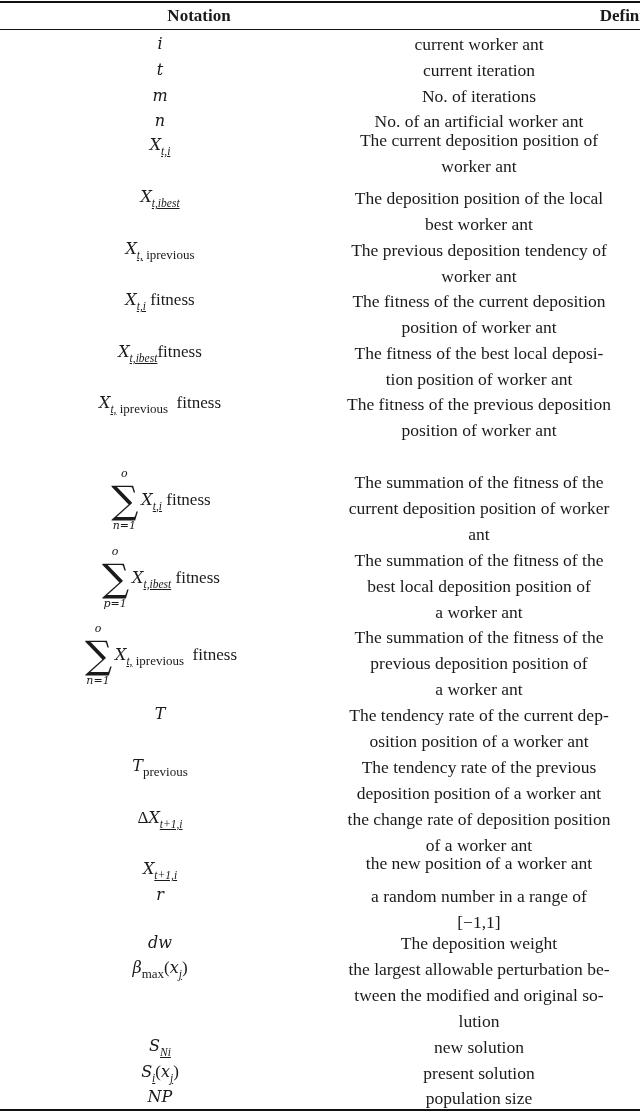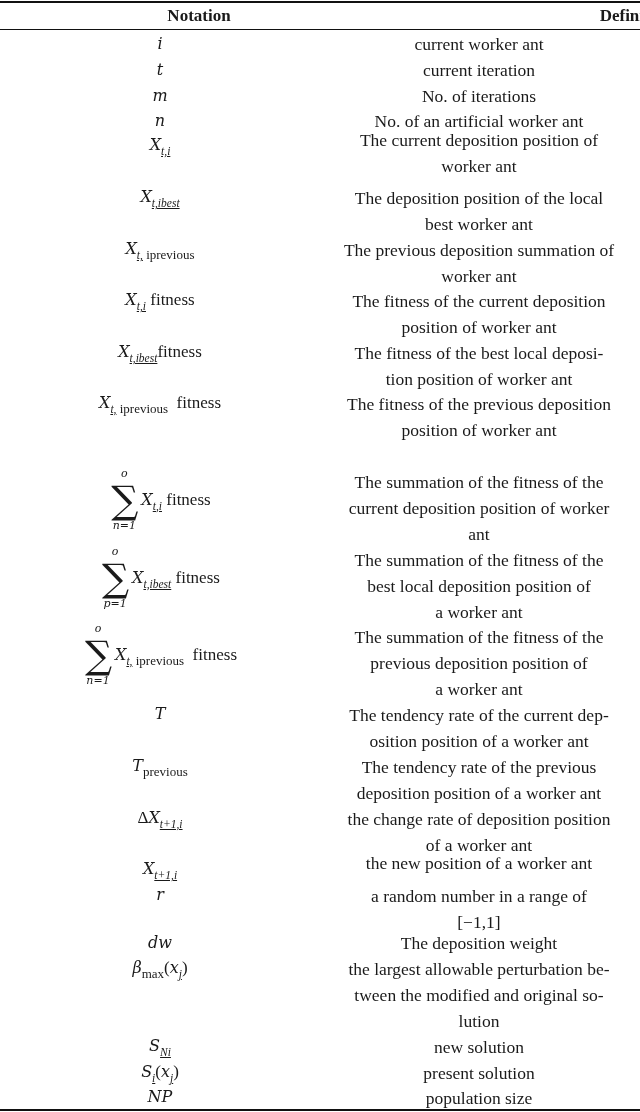--- a/index.html
+++ b/index.html
@@ -60,21 +60,21 @@
   </div>
 
   <div class="cell-n" style="top:187px"><span class="m">X</span><span class="sub">t,ibest</span></div>
   <div class="cell-d" style="top:185px">
     <div>The deposition position of the local</div>
     <div>best worker ant</div>
   </div>
 
   <div class="cell-n" style="top:239px"><span class="m">X</span><span class="sub">t,</span><span class="subr"> iprevious</span></div>
   <div class="cell-d" style="top:237px">
-    <div>The previous deposition summation of</div>
+    <div>The previous deposition tendency of</div>
     <div>worker ant</div>
   </div>
 
   <div class="cell-n" style="top:290px"><span class="m">X</span><span class="sub">t,i</span>&nbsp;<span class="txt">fitness</span></div>
   <div class="cell-d" style="top:288px">
     <div>The fitness of the current deposition</div>
     <div>position of worker ant</div>
   </div>
 
   <div class="cell-n" style="top:342px"><span class="m">X</span><span class="sub">t,ibest</span><span class="txt">fitness</span></div>

